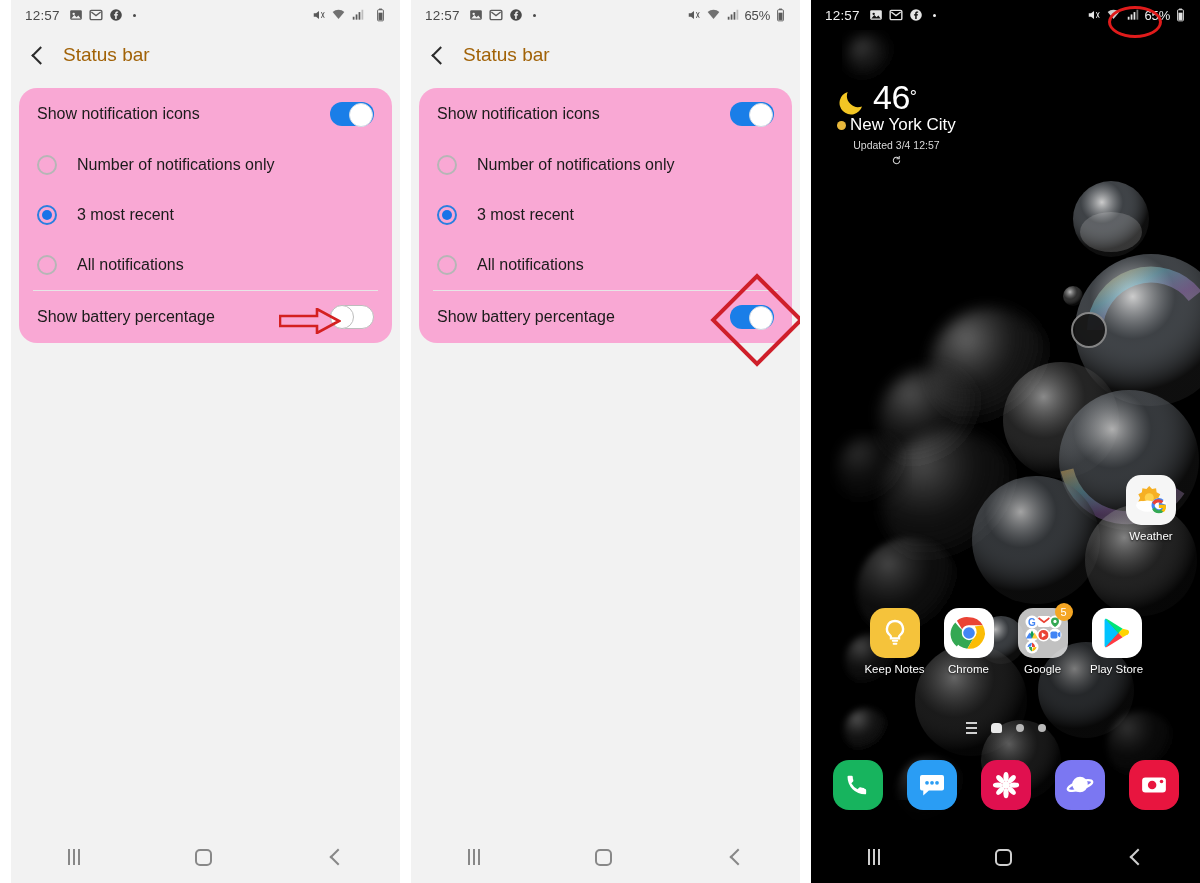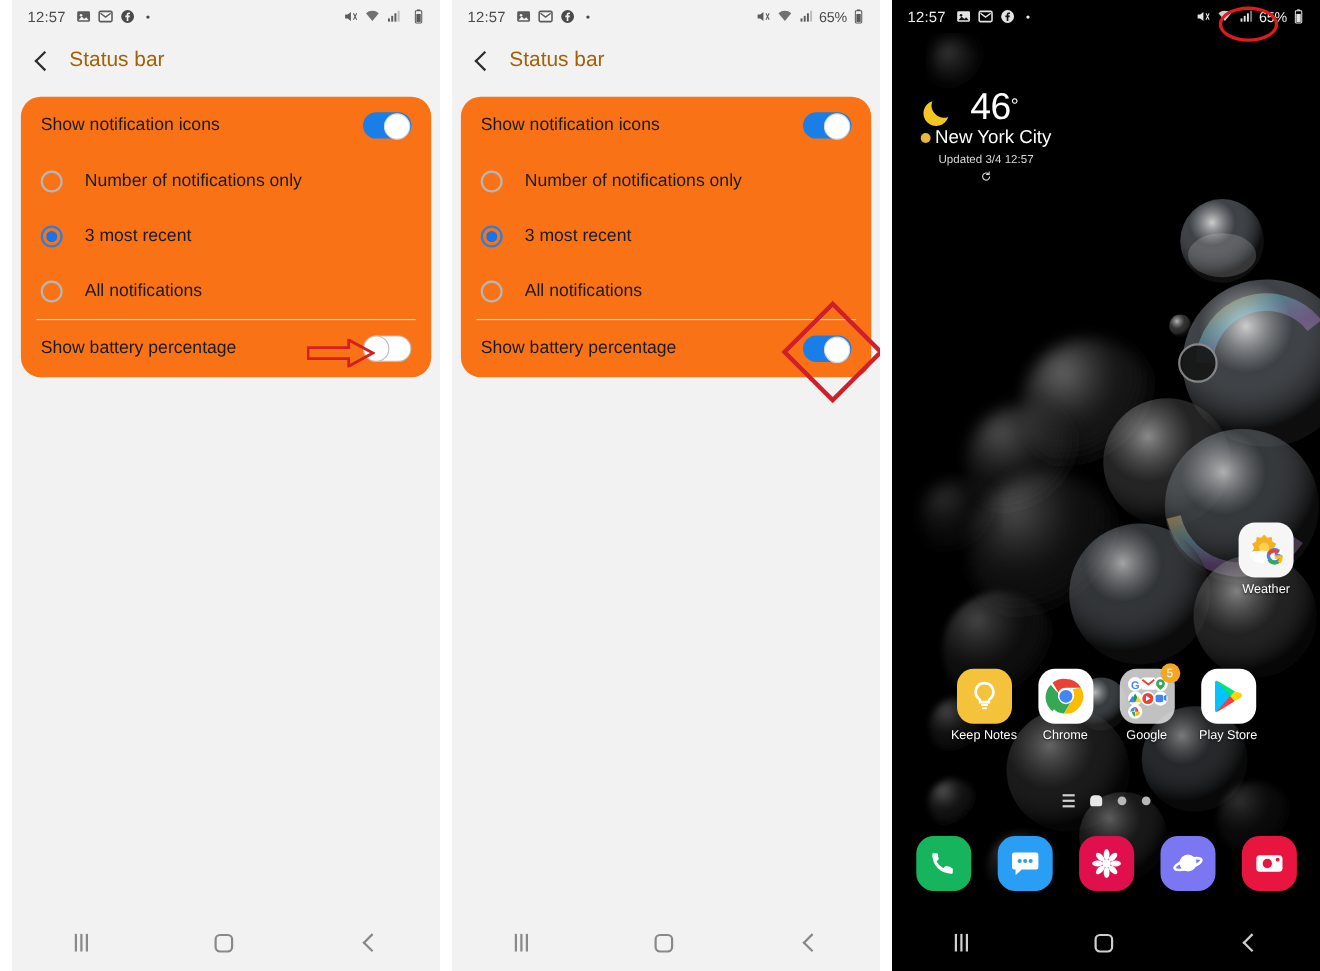--- a/index.html
+++ b/index.html
@@ -37,21 +37,21 @@
   .back-chev { width: 18px; height: 18px; position: relative; }
   .back-chev::before {
     content:""; position:absolute; left:5px; top:3px; width:11px; height:11px;
     border-left: 2px solid #2b2b2b; border-bottom: 2px solid #2b2b2b;
     transform: rotate(45deg);
   }
   .stitle { font-size: 19px; color: #a16207; }
 
   
   .card {
-    background: #f97316; border-radius: 18px; margin: 8px 8px 0 8px;
+    background: #f9a8d4; border-radius: 18px; margin: 8px 8px 0 8px;
     padding: 0 0 0 0; overflow: hidden;
   }
   .row { display: flex; align-items: center; min-height: 52px; padding: 0 18px; }
   .row-label { font-size: 16px; color: #1b1b1b; }
   .row .spacer { flex: 1; }
   .divider { height: 1px; background: #e6e6e6; margin: 0 14px; }
 
   .radio-row { display:flex; align-items:center; gap: 20px; min-height: 50px; padding: 0 18px; }
   .radio {
     width: 20px; height: 20px; border-radius: 50%;
@@ -96,21 +96,21 @@
     border-left: 2px solid #888; border-bottom: 2px solid #888; transform: rotate(45deg);
   }
   .navbar.dark .nav-recents span { background:#cfcfcf; }
   .navbar.dark .nav-home { border-color:#cfcfcf; }
   .navbar.dark .nav-back::before { border-color:#cfcfcf; }
 
   
   .wallpaper { position:absolute; inset:0; background:#000; overflow:hidden; }
 
   .weather { position:absolute; left:26px; top:78px; color:#fff; }
-  .w-top { display:flex; align-items:center; gap:15px; }
+  .w-top { display:flex; align-items:center; gap:6px; }
   .w-moon { width:30px; height:30px; position:relative; margin-top:8px; }
   .w-temp { font-size:34px; font-weight:300; letter-spacing:-.5px; }
   .w-deg { font-size:18px; vertical-align: super; }
   .w-city { display:flex; align-items:center; gap:4px; font-size:17px; margin-top:-2px; }
   .w-citydot { width:9px; height:9px; border-radius:50%; background:#e8b83b; }
   .w-upd { font-size:10.5px; color:#d8d8d8; margin-top:4px; display:flex; align-items:center; gap:4px;flex-direction:column; }
 
   .approw { position:absolute; display:flex; justify-content:center; width:100%; }
   .app { width:74px; display:flex; flex-direction:column; align-items:center; gap:5px; }
   .app-ico { width:50px; height:50px; border-radius:15px; display:flex; align-items:center; justify-content:center; position:relative; }

